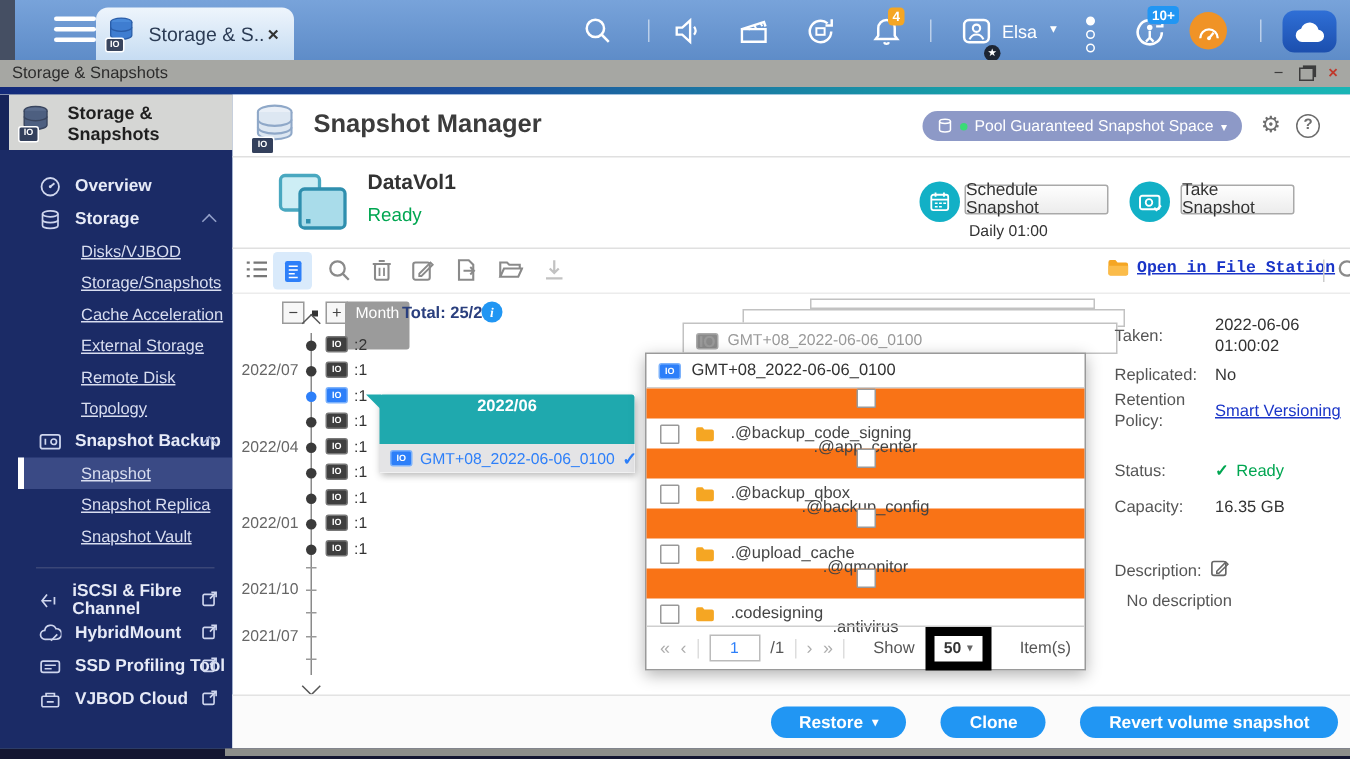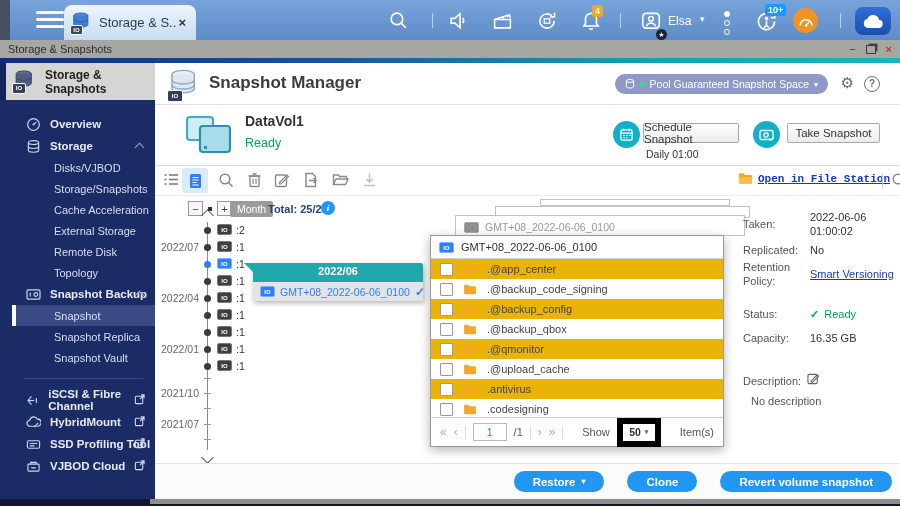--- a/index.html
+++ b/index.html
@@ -37,21 +37,21 @@
   .wc-close{color:#c0392b;font-weight:bold;}
   .accent{position:absolute;left:0;top:58px;width:900px;height:5px;background:linear-gradient(90deg,#132a7a,#1d4f9e 35%,#17a0a8 72%,#1ab5b5);}
   
   .sidebar{position:absolute;left:0;top:63px;width:155px;height:436px;background:#1b2b66;}
   .sb-header{height:37px;background:#d5d6d4;display:flex;align-items:center;padding-left:14px;box-shadow:inset 6px 0 0 #16245a;}
   .sb-header .io-badge{width:12px;height:9px;font-size:6px;line-height:9px;background:#33405c;}
   .sb-header-title{font-size:12px;font-weight:bold;color:#1f1f1f;margin-left:9px;}
   .sb-nav{padding-top:13px;padding-left:12px;}
   .sb-item{position:relative;height:22px;display:flex;align-items:center;color:#e6eaf7;font-size:11.5px;font-weight:bold;padding-left:14px;cursor:pointer;}
   .sb-item .lbl{margin-left:9px;}
-  .sb-sub{position:relative;height:21px;display:flex;align-items:center;color:#d9def0;font-size:11px;padding-left:42px;cursor:pointer;}
+  .sb-sub{position:relative;height:21px;display:flex;align-items:center;color:#d9def0;font-size:11px;padding-left:42px;cursor:pointer;text-decoration:underline;}
   .sb-sub.selected{background:#3a4a85;}
   .sb-sub.selected::before{content:"";position:absolute;left:0;top:0;bottom:0;width:4px;background:#fff;}
   .chev-up{position:absolute;right:12px;width:6px;height:6px;border-left:1.4px solid #93a0c9;border-top:1.4px solid #93a0c9;transform:rotate(45deg);top:9px;}
   .sb-div{height:1px;background:#3a4677;margin:10px 12px;}
   .ext{position:absolute;right:10px;top:5px;}
   
   .main{position:absolute;left:155px;top:63px;width:745px;height:436px;background:#fff;}
   .main-header{position:relative;height:41px;border-bottom:1px solid #e0e0e0;}
   .mh-title{position:absolute;left:54px;top:10px;font-size:17px;color:#3c3c3c;font-weight:bold;}
   .mh-ico{position:absolute;left:14px;top:6px;}
@@ -72,56 +72,56 @@
   .toolbar{position:relative;height:29px;border-bottom:1px solid #ececec;overflow:hidden;}
   .tool{position:absolute;top:6px;cursor:pointer;}
   .tool-active{position:absolute;left:27px;top:2px;width:26px;height:25px;background:#d9eafb;border-radius:3px;cursor:pointer;display:flex;align-items:center;justify-content:center;}
   .open-link{position:absolute;left:583px;top:6px;display:flex;align-items:center;gap:5px;cursor:pointer;font-family:Liberation Mono, monospace;}
   .open-link span{font-size:11px;color:#1a35c8;text-decoration:underline;font-weight:bold;}
   .tool-div{position:absolute;left:727px;top:7px;width:1px;height:15px;background:#ccc;}
   
   .content{position:relative;height:267px;overflow:hidden;}
   .zoom-box{position:absolute;top:5px;width:15px;height:15px;border:1px solid #9a9a9a;background:#f7f7f7;color:#444;font-size:11px;text-align:center;line-height:14px;cursor:pointer;box-sizing:border-box;}
   .zoom-dot{position:absolute;left:53px;top:11px;width:4px;height:4px;background:#333;}
-  .scale-badge{position:absolute;left:75px;top:5px;height:16px;background:#9b9b9b;color:#fff;font-size:10.5px;line-height:16px;padding:0 7px;border-radius:2px;}
+  .scale-badge{position:absolute;left:75px;top:5px;height:32px;background:#9b9b9b;color:#fff;font-size:10.5px;line-height:16px;padding:0 7px;border-radius:2px;}
   .total-txt{position:absolute;left:113px;top:7px;font-size:11px;color:#2a3f7e;font-weight:bold;}
   .info-dot{position:absolute;left:166px;top:5px;width:14px;height:14px;border-radius:50%;background:#2196f3;color:#fff;font-size:9px;font-style:italic;font-weight:bold;text-align:center;line-height:14px;font-family:"Liberation Serif",serif;cursor:pointer;}
   .tl-line{position:absolute;left:52px;top:26px;width:1px;height:228px;background:#8a8a8a;}
   .tl-chev{position:absolute;left:48px;width:8px;height:8px;border-left:1.6px solid #555;border-top:1.6px solid #555;cursor:pointer;}
   .tl-chev.up{top:15px;transform:rotate(45deg);}
   .tl-chev.down{top:257px;transform:rotate(225deg);}
   .tl-row{position:absolute;left:0;height:14px;cursor:pointer;}
   .tl-label{position:absolute;left:0;top:1px;width:44px;text-align:right;font-size:10.5px;color:#666;}
   .tl-dot{position:absolute;left:49px;top:4px;width:7px;height:7px;border-radius:50%;background:#3a3a3a;}
   .cam{position:absolute;left:62px;top:1px;width:15px;height:11px;background:#3f3f3f;border:1px solid #787878;border-radius:2px;color:#fff;font-size:6px;font-weight:bold;text-align:center;line-height:11px;box-sizing:border-box;}
   .tl-count{position:absolute;left:81px;top:1px;font-size:10.5px;color:#333;}
   .tl-row.sel .tl-dot{background:#2d7ff9;}
   .tl-row.sel .cam{background:#2d7ff9;border-color:#7db2fb;}
   .tl-tick{position:absolute;left:49px;width:7px;height:1px;background:#999;}
   .tick-label{position:absolute;left:0;width:44px;text-align:right;font-size:10.5px;color:#666;}
   
   .tl-popup{position:absolute;left:98px;top:67px;width:170px;box-shadow:1px 2px 5px rgba(0,0,0,.3);z-index:3;}
   .tl-popup::before{content:"";position:absolute;left:-9px;top:0;border-top:10px solid #1fa9ae;border-left:10px solid transparent;}
-  .pop-head{height:19px;background:#1fa9ae;color:#fff;font-size:11px;font-weight:bold;text-align:center;line-height:17px;border-radius:2px 2px 0 0;}
+  .pop-head{height:33px;background:#1fa9ae;color:#fff;font-size:11px;font-weight:bold;text-align:center;line-height:17px;border-radius:2px 2px 0 0;}
   .pop-item{position:relative;height:19px;background:#e4e4e6;display:flex;align-items:center;padding:0 7px;gap:5px;cursor:pointer;}
   .pop-item .cam{position:static;flex:none;background:#2d7ff9;border-color:#7db2fb;}
   .pop-name{font-size:10.5px;color:#2d7ff9;white-space:nowrap;}
   .pop-check{margin-left:auto;color:#2d7ff9;font-size:12px;font-weight:bold;}
   
   .casc{position:absolute;background:#fff;border:1px solid #c2c2c2;box-sizing:border-box;overflow:hidden;}
   .casc-row{display:flex;align-items:center;gap:6px;padding:5px 0 0 8px;}
   .casc-row .cam{position:static;background:#8a8a8a;border-color:#aaa;}
   .casc-row span{font-size:10.5px;color:#9a9a9a;white-space:nowrap;}
   
   .file-panel{position:absolute;left:275px;top:39px;width:294px;height:212px;background:#fff;border:1px solid #9a9a9a;box-shadow:0 3px 10px rgba(0,0,0,.3);box-sizing:border-box;z-index:4;}
   .fp-head{height:22px;display:flex;align-items:center;gap:7px;padding:0 8px;border-bottom:1px solid #cfcfcf;}
   .fp-head .cam{position:static;background:#2d7ff9;border-color:#7db2fb;}
   .fp-title{font-size:11px;color:#333;}
   .fp-row{height:20px;display:flex;align-items:center;gap:10px;padding:0 9px;cursor:pointer;}
-  .fp-row.alt{background:#eab308;}
+  .fp-row.alt{background:#f97316;flex-direction:column;}
   .cbx{width:11px;height:11px;border:1px solid #999;background:#fff;border-radius:1px;flex:none;cursor:pointer;}
   .fname{font-size:11px;color:#444;}
   .fp-pager{position:absolute;left:0;right:0;bottom:0;height:28px;border-top:1px solid #cfcfcf;display:flex;align-items:center;padding:0 9px;gap:7px;font-size:11px;color:#9a9a9a;}
   .pg-btn{font-size:12px;color:#adadad;cursor:pointer;line-height:1;}
   .pg-div{width:1px;height:13px;background:#ddd;}
   .pg-box{width:36px;height:16px;border:1px solid #bbb;color:#2d7ff9;font-size:10.5px;text-align:center;line-height:16px;}
   .pg-of{color:#555;}
   .size-box{width:36px;height:17px;border:6px solid #000000;display:flex;align-items:center;justify-content:center;gap:4px;font-size:10.5px;color:#333;cursor:pointer;font-weight:bold;}
   .size-box .crt{font-size:7px;color:#666;}
   .pg-show,.pg-items{color:#555;margin-left:12px;}
@@ -409,21 +409,21 @@
       </span>
       <span class="gray-btn" style="left:488px;top:18px;width:96px">Schedule Snapshot</span>
       <span class="sched-info">Daily 01:00</span>
       <span class="circle-btn" style="left:598px;top:16px">
         <svg width="16" height="16" viewBox="0 0 16 16">
             <rect x="1" y="3.5" width="13" height="9" rx="1.5" fill="none" stroke="#fff" stroke-width="1.3"></rect>
             <circle cx="7" cy="8" r="2.2" fill="none" stroke="#fff" stroke-width="1.2"></circle>
             <path d="M10.5 11.5l1.5 1.5 3-3" fill="none" stroke="#fff" stroke-width="1.4"></path>
           </svg>
       </span>
-      <span class="gray-btn" style="left:632px;top:18px;width:93px">Take Snapshot</span>
+      <span class="gray-btn" style="left:632px;top:18px;width:76px">Take Snapshot</span>
     </div>
 
     <div class="toolbar">
       <span class="tool" style="left:8px">
         <svg width="16" height="15" viewBox="0 0 16 15">
             <path d="M1.5 3h2M6 3h9M1.5 7.5h2M6 7.5h9M1.5 12h2M6 12h9" stroke="#777" stroke-width="1.5"></path>
           </svg>
       </span>
       <span class="tool-active">
         <svg width="13" height="16" viewBox="0 0 13 16">

